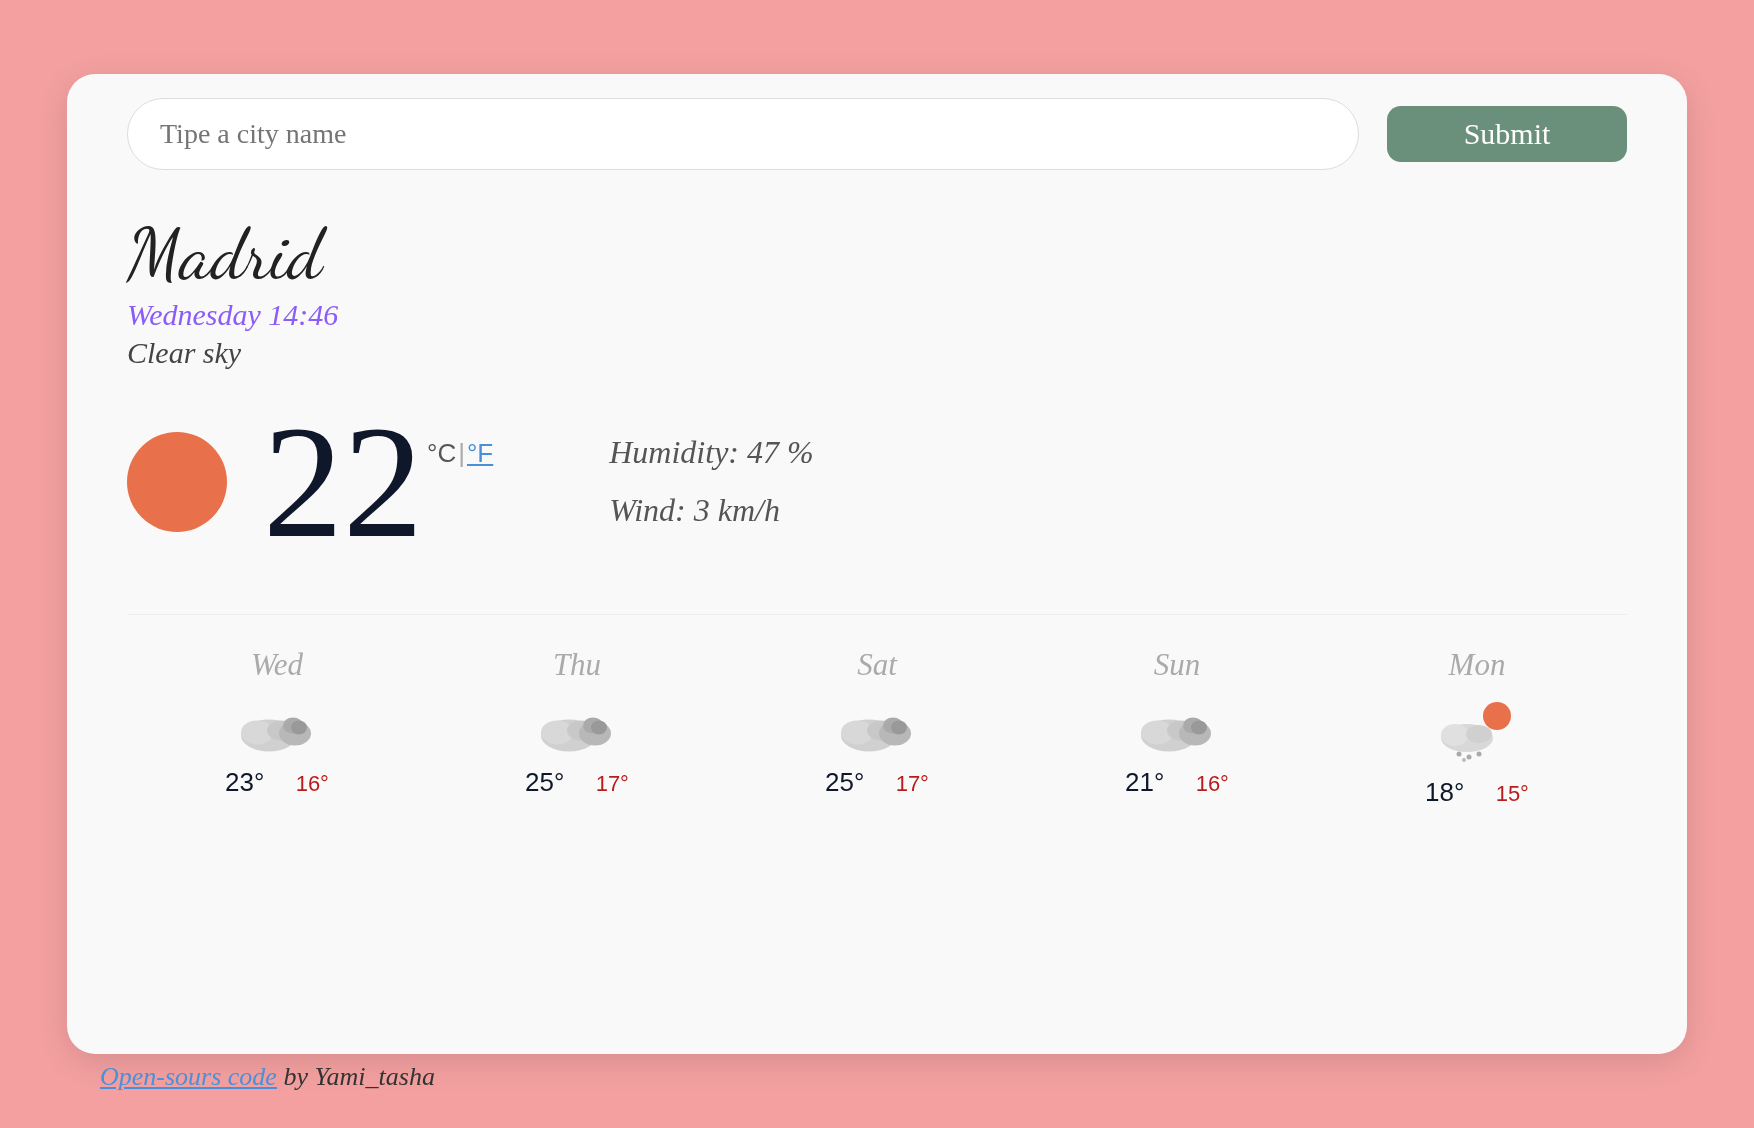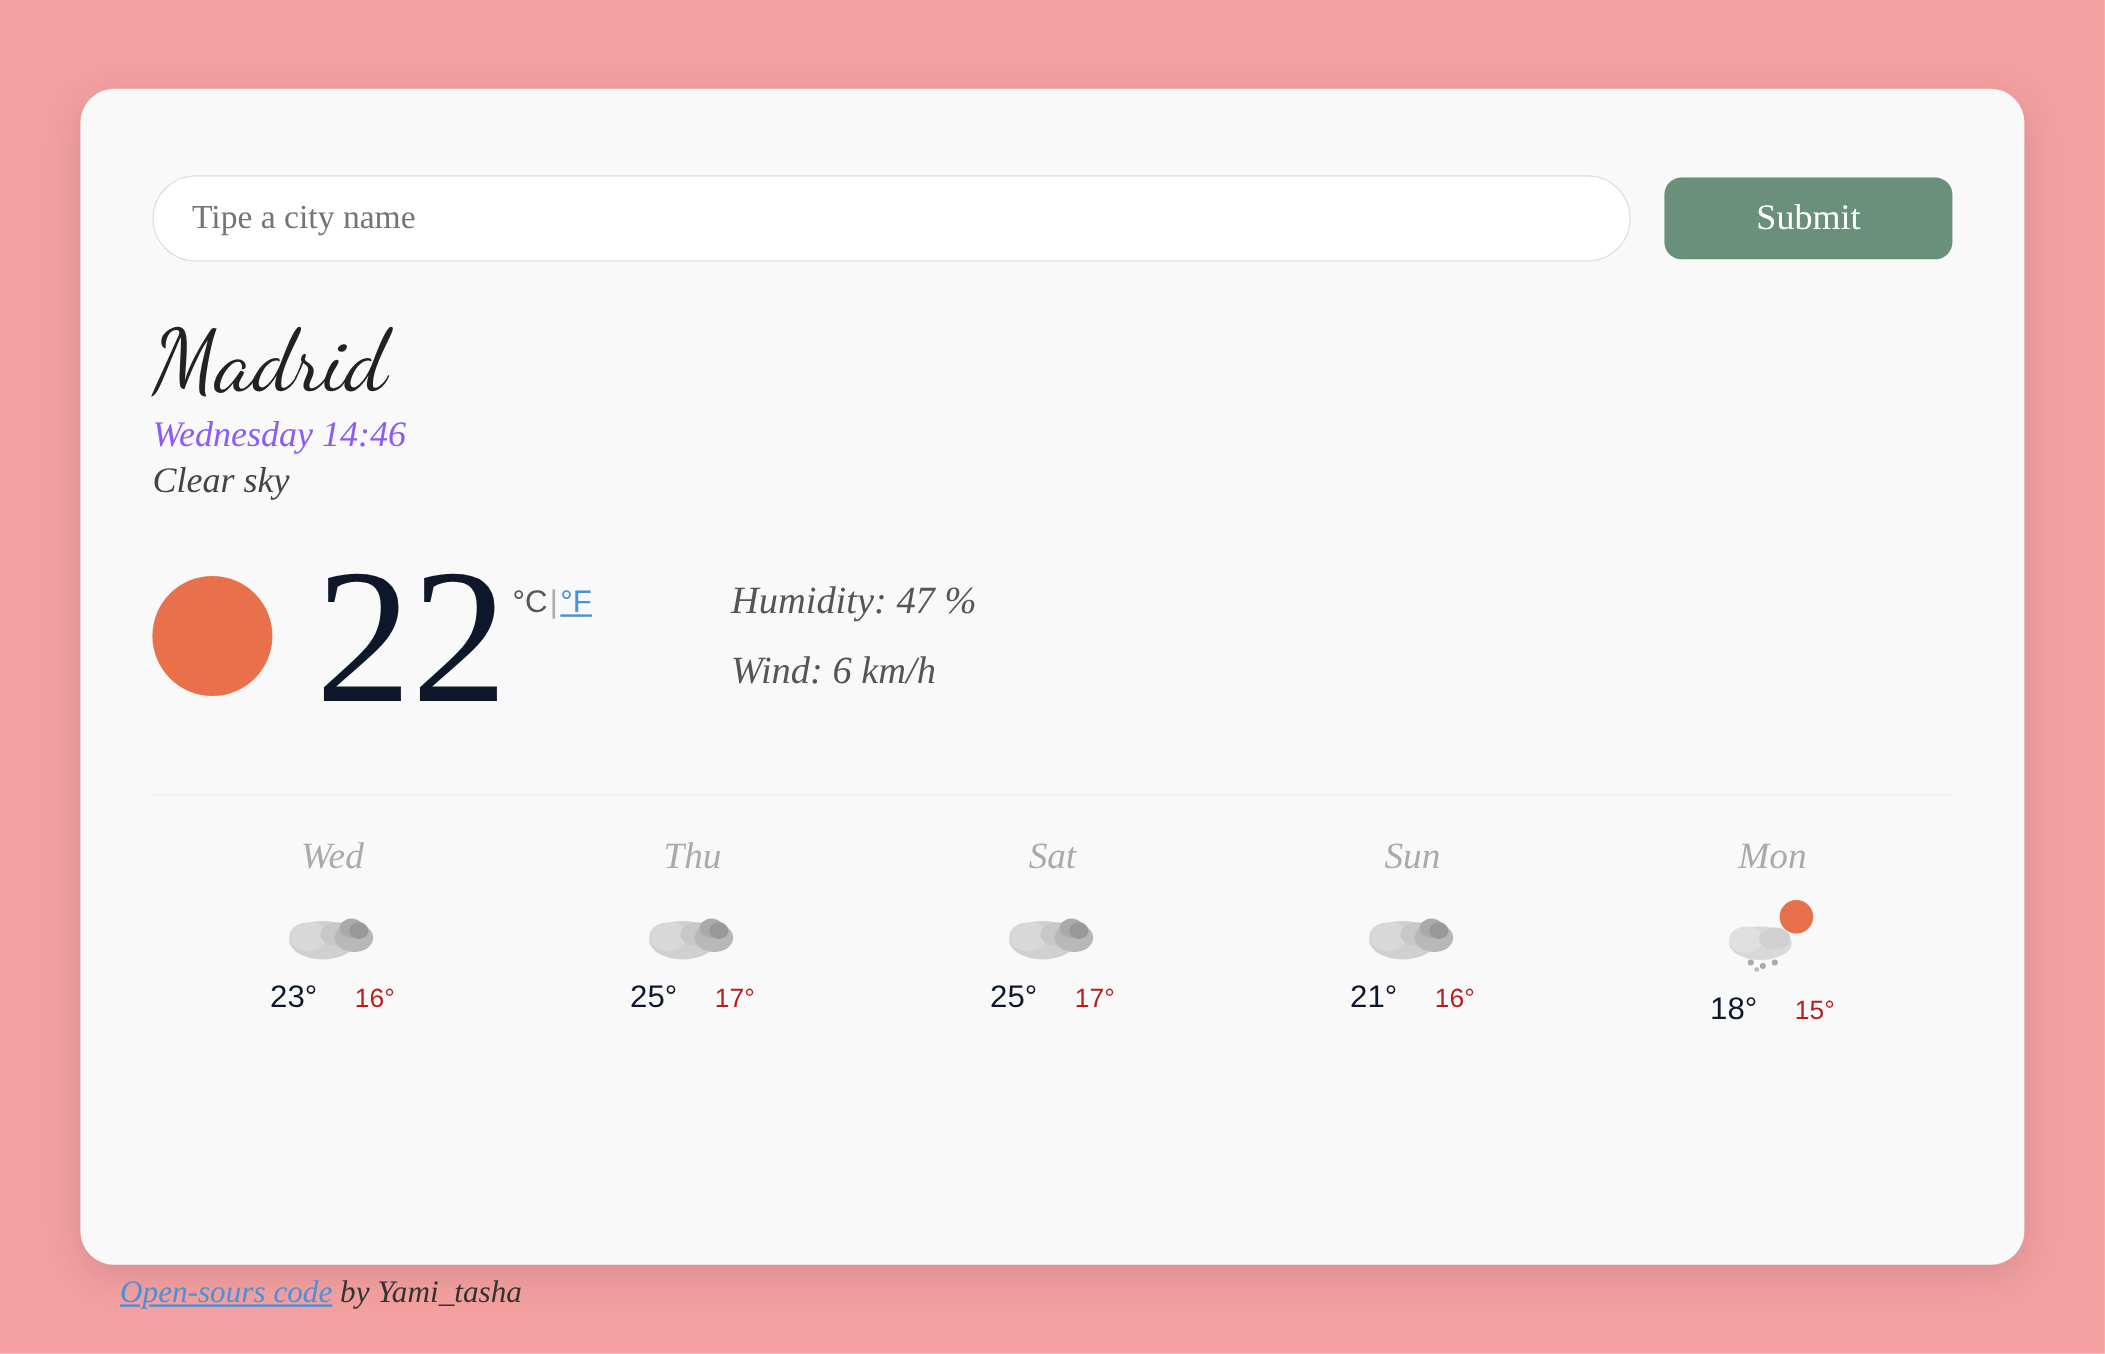--- a/index.html
+++ b/index.html
@@ -13,21 +13,21 @@
       justify-content: center;
       font-family: Georgia, 'Times New Roman', serif;
     }
 
     .outer-wrapper {
       width: 1620px;
       height: 980px;
       background: #f9f9f9;
       border-radius: 28px;
       box-shadow: 0 8px 32px rgba(0,0,0,0.12);
-      padding: 72px 60px 48px 60px;
+      padding: 24px 60px 48px 60px;
       position: relative;
       display: flex;
       flex-direction: column;
     }
 
     
     .search-row {
       display: flex;
       align-items: center;
       gap: 28px;
@@ -42,21 +42,21 @@
       padding: 0 32px;
       font-size: 28px;
       color: #aaa;
       font-family: Georgia, serif;
       outline: none;
       background: #fff;
     }
 
     .submit-btn {
       width: 240px;
-      height: 68px;
+      height: 56px;
       background: #6a8f7a;
       color: #fff;
       border: none;
       border-radius: 14px;
       font-size: 30px;
       font-family: Georgia, serif;
       cursor: pointer;
       flex-shrink: 0;
     }
 
@@ -225,21 +225,21 @@
         <span class="temp-unit-label">
           <span class="temp-unit-c">°C</span>
             <span class="temp-unit-sep">|</span>
             <span class="temp-unit-f">°F</span>
         </span>
       </div>
     </div>
 
     <div class="weather-stats">
       <div>Humidity: 47 %</div>
-      <div>Wind: 6 km/h</div>
+      <div>Wind: 3 km/h</div>
     </div>
   </div>
 
   <div class="forecast-row">
 
     <div class="forecast-day">
       <span class="forecast-day-name">Wed</span>
       <svg class="cloud-icon" viewBox="0 0 80 55">
         <ellipse cx="32" cy="38" rx="28" ry="16" fill="#d0d0d0"></ellipse>
         <ellipse cx="20" cy="35" rx="16" ry="12" fill="#d8d8d8"></ellipse>

